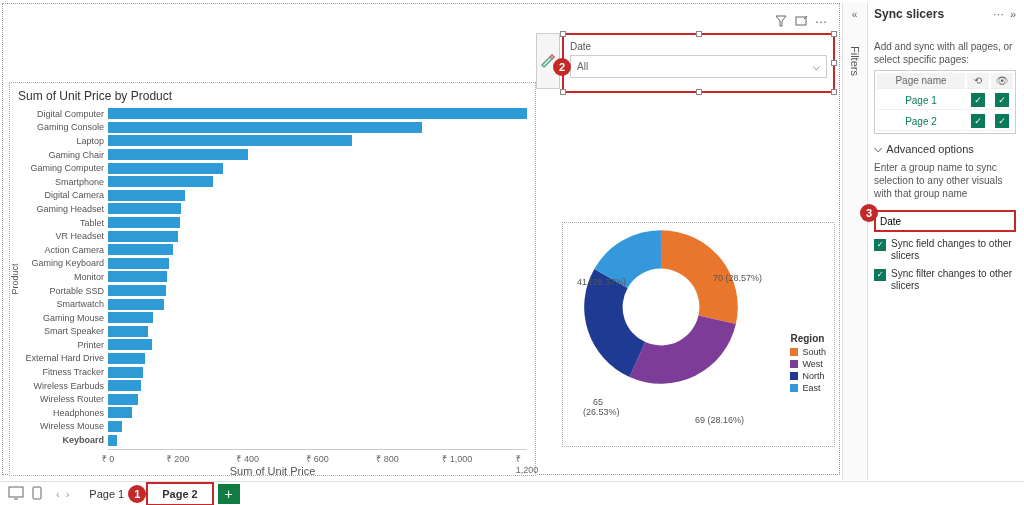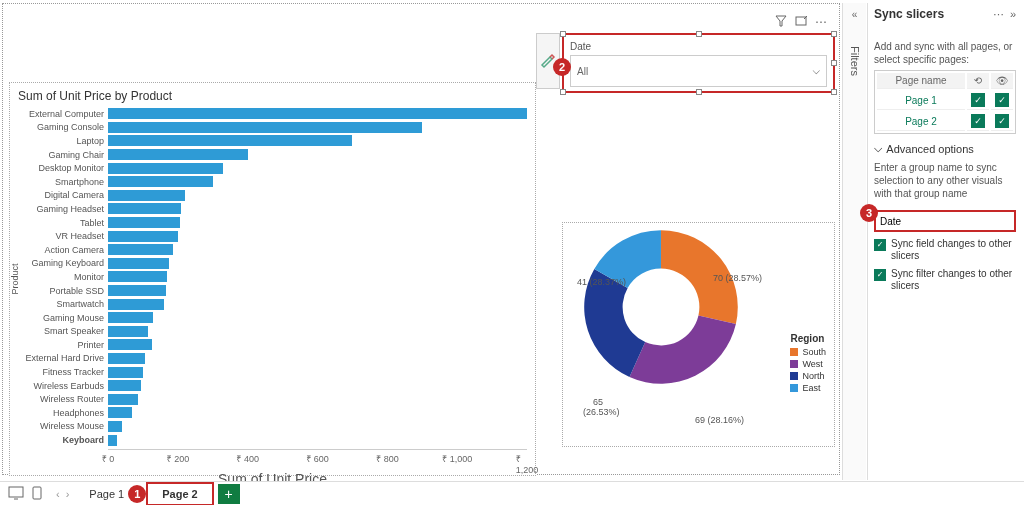--- a/index.html
+++ b/index.html
@@ -10,29 +10,29 @@
 
 
 .bar-chart { position: absolute; left: 6px; top: 78px; width: 527px; height: 394px; border: 1px dotted #aaa; background: #fff; }
 .bar-chart .title { font-size: 12px; padding: 6px 8px 2px; color: #333; }
 .bar-chart .plot { position: relative; margin: 2px 8px 0 98px; height: 340px; }
 .bar-row { height: 13.6px; display: flex; align-items: center; }
 .bar-label { position: absolute; left: -92px; width: 88px; text-align: right; font-size: 9px; color: #555; }
 .bar { height: 11px; background: #2E9BD6; }
 .bar-xaxis { position: relative; margin: 2px 8px 0 98px; height: 14px; border-top: 1px solid #ccc; }
 .bar-xaxis span { position: absolute; font-size: 9px; color: #666; transform: translateX(-50%); top: 2px; }
-.bar-xlabel { text-align: center; font-size: 14px; color: #555; margin-top: 8px; }
+.bar-xlabel { text-align: center; font-size: 11px; color: #555; margin-top: 2px; }
 .bar-ylabel { position: absolute; left: 0; top: 50%; transform: rotate(-90deg) translateX(-50%); transform-origin: left top; font-size: 9px; color: #555; }
 
 
 .slicer-tools { position: absolute; left: 533px; top: 29px; width: 24px; height: 56px; border: 1px solid #ccc; background: #f5f5f5; display: flex; flex-direction: column; align-items: center; justify-content: center; }
 .slicer { position: absolute; left: 559px; top: 29px; width: 273px; height: 60px; border: 2px solid #c62828; background: #fff; }
 .slicer-inner { margin: 6px; }
 .slicer-header { font-size: 10px; color: #555; padding-bottom: 3px; }
-.slicer-body { border: 1px solid #ccc; height: 32px; display: flex; align-items: center; justify-content: space-between; padding: 0 6px; font-size: 10px; color: #666; }
+.slicer-body { border: 1px solid #ccc; height: 23px; display: flex; align-items: center; justify-content: space-between; padding: 0 6px; font-size: 10px; color: #666; }
 .handle { position: absolute; width: 6px; height: 6px; border: 1px solid #888; background: #fff; }
 .slicer-topicons { position: absolute; right: 6px; top: -20px; display: flex; gap: 8px; color: #666; font-size: 12px; }
 
 .marker { position: absolute; width: 18px; height: 18px; border-radius: 50%; background: #c62828; color: #fff; font-size: 11px; font-weight: bold; display: flex; align-items: center; justify-content: center; z-index: 10; }
 
 
 .donut-chart { position: absolute; left: 559px; top: 218px; width: 273px; height: 225px; border: 1px dotted #aaa; background: #fff; }
 .donut-chart .title { font-size: 11px; padding: 6px 8px; color: #333; }
 .donut-svg { display: block; margin: 4px 0 0 18px; }
 .donut-legend { position: absolute; right: 8px; top: 110px; font-size: 9px; }
@@ -72,37 +72,37 @@
 </head>
 <body>
 
 <div class="canvas">
 
   <div class="bar-chart">
     <div class="title">Sum of Unit Price by Product</div>
     <span class="bar-ylabel">Product</span>
     <div class="plot" id="bar-plot">
         <div class="bar-row" style="position: relative;">
-          <div class="bar-label">External Computer</div>
+          <div class="bar-label">Digital Computer</div>
           <div class="bar" style="width: 100%;"></div>
         </div>
         <div class="bar-row" style="position: relative;">
           <div class="bar-label">Gaming Console</div>
           <div class="bar" style="width: 75%;"></div>
         </div>
         <div class="bar-row" style="position: relative;">
           <div class="bar-label">Laptop</div>
           <div class="bar" style="width: 58.3333%;"></div>
         </div>
         <div class="bar-row" style="position: relative;">
           <div class="bar-label">Gaming Chair</div>
           <div class="bar" style="width: 33.3333%;"></div>
         </div>
         <div class="bar-row" style="position: relative;">
-          <div class="bar-label">Desktop Monitor</div>
+          <div class="bar-label">Gaming Computer</div>
           <div class="bar" style="width: 27.5%;"></div>
         </div>
         <div class="bar-row" style="position: relative;">
           <div class="bar-label">Smartphone</div>
           <div class="bar" style="width: 25%;"></div>
         </div>
         <div class="bar-row" style="position: relative;">
           <div class="bar-label">Digital Camera</div>
           <div class="bar" style="width: 18.3333%;"></div>
         </div>

